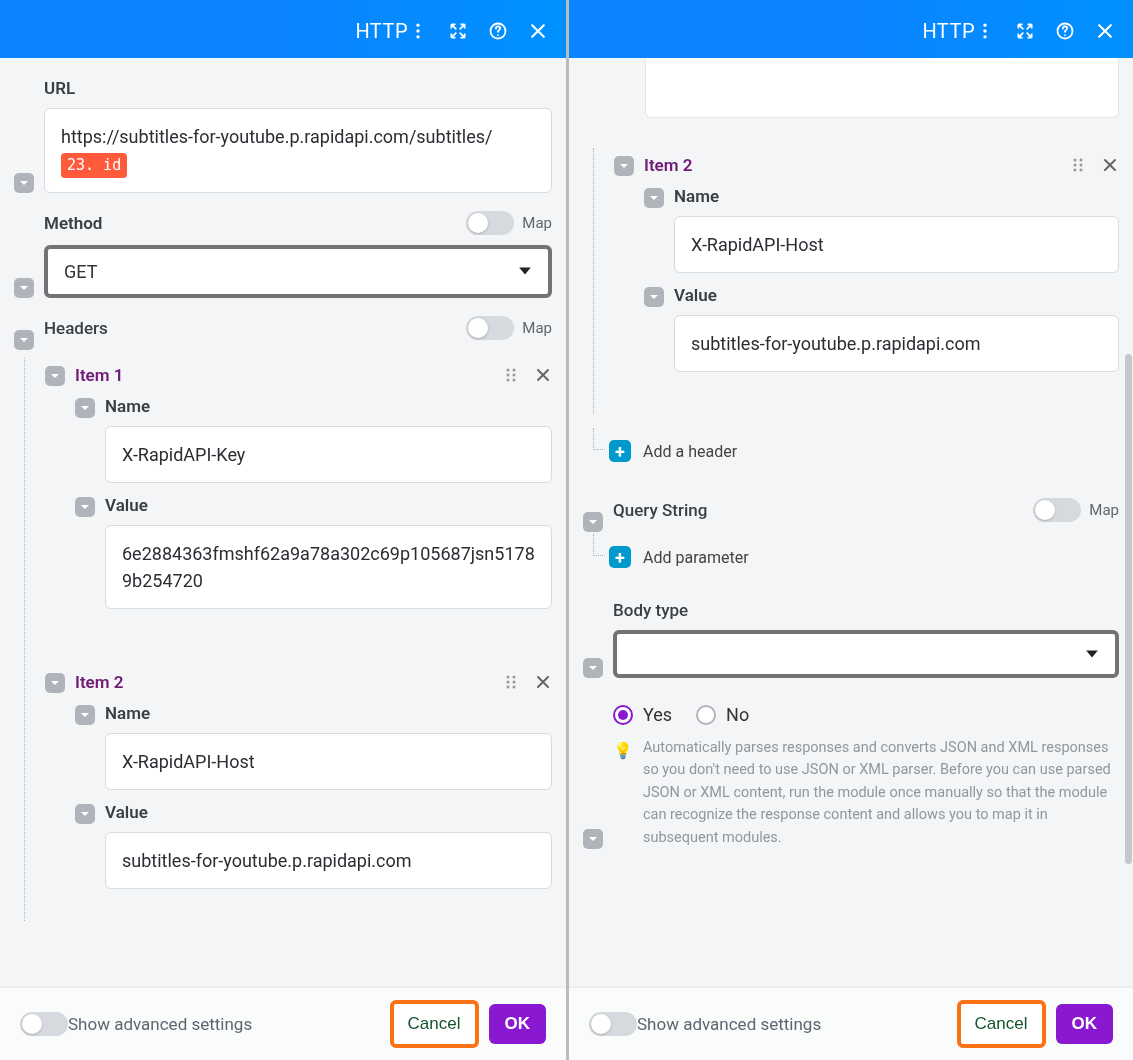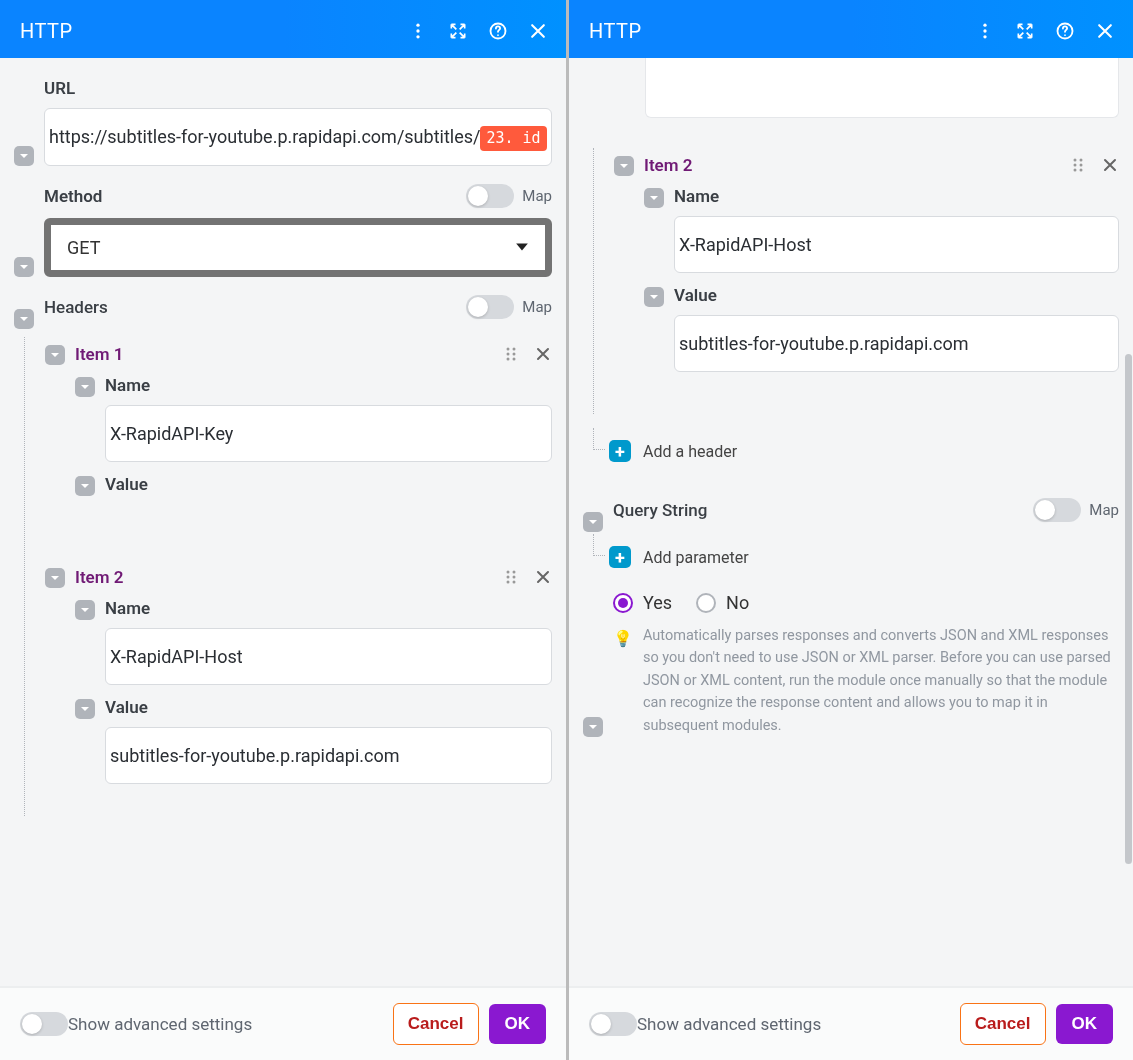--- a/index.html
+++ b/index.html
@@ -21,20 +21,21 @@
   }
   .panel.left { width: 566px; }
   .panel.right { width: 567px; border-left: 3px solid #bbb; }
   .titlebar {
     height: 58px;
     background: linear-gradient(90deg, #0a84ff 0%, #0a84ff 50%, #0091ff 100%);
     color: #fff;
     display: flex;
     align-items: center;
     padding: 4px 18px 0 20px;
+    text-align: right;
   }
   .titlebar-title {
     font-size: 20px;
     font-weight: 450;
     letter-spacing: 0.5px;
     flex: 1;
   }
   .titlebar-actions { display: flex; gap: 20px; align-items: center; }
   .titlebar-actions .ticon { width: 20px; height: 20px; display:flex; align-items:center; justify-content:center; cursor:pointer;}
   .titlebar-actions .ticon svg { width: 20px; height: 20px; }
@@ -73,39 +74,39 @@
   }
   .field-label-row {
     display:flex; align-items:center; justify-content:space-between;
     margin-bottom: 10px;
   }
   .field-label-row .field-label { margin-bottom: 0; }
   .input-box {
     background: #fff;
     border: 1px solid #d8dbdf;
     border-radius: 6px;
-    padding: 14px 4px;
+    padding: 14px 16px;
     font-size: 18px;
     color: #2a2e33;
     line-height: 1.5;
     word-break: break-all;
   }
   .chip {
     display: inline-block;
     background: #ff5a3c;
     color: #fff;
     font-family: ui-monospace, Menlo, monospace;
     font-size: 15px;
     padding: 1px 6px;
     border-radius: 4px;
     vertical-align: baseline;
   }
   .select-box {
     background: #fff;
-    border: 7px solid #737373;
+    border: 4px solid #737373;
     border-radius: 6px;
     padding: 12px 16px;
     font-size: 18px;
     display: flex;
     align-items: center;
     justify-content: space-between;
     cursor: pointer;
     min-height: 48px;
   }
   .select-box svg { width:14px; height:14px; fill:#222; }
@@ -174,23 +175,22 @@
   .footer-left { display:flex; align-items:center; flex:1; }
   .footer-text { color:#5f6670; font-size:17px; }
   .btn {
     padding: 10px 14px;
     border-radius: 6px;
     font-size: 17px;
     cursor:pointer;
     border: none;
   }
   .btn-cancel {
-    background:#fff; border:1px solid #f97316; color:#b91c1c;
+    background:#fff; border:4px solid #f97316; color:#14532d;
     margin-right: 10px;
-    font-weight: bold;
   }
   .btn-ok {
     background:#8a18d0; color:#fff; font-weight:550; padding: 10px 16px;
   }
   .radio-row{ display:flex; align-items:center; gap:24px; padding: 8px 0 12px 0; }
   .radio-row label{ display:flex; align-items:center; gap:10px; font-size:18px; color:#333; cursor:pointer;}
   .radio-dot{
     width:20px; height:20px; border-radius:50%;
     border:2.5px solid #b0b4ba; background:#fff;
     display:inline-flex; align-items:center; justify-content:center;
@@ -348,20 +348,21 @@
             </div>
           </div>
           <div class="sub-field">
             <div class="collapse-btn">
                 <svg viewBox="0 0 12 12">
                   <path d="M2 4l4 4 4-4z"></path>
                 </svg>
               </div>
             <div class="field-body">
               <div class="field-label">Value</div>
+              <div class="input-box">6e2884363fmshf62a9a78a302c69p105687jsn51789b254720</div>
             </div>
           </div>
         </div>
       </div>
 
       <div style="position:relative;">
         <div class="item-header">
           <div class="collapse-btn">
               <svg viewBox="0 0 12 12">
                 <path d="M2 4l4 4 4-4z"></path>
@@ -534,20 +535,36 @@
           </div>
         </div>
       </div>
     </div>
     <div class="add-row">
       <span style="position:absolute;left:10px;top:-6px;height:22px;border-left:1px dotted #b0b4ba;border-bottom:1px dotted #b0b4ba;width:12px;"></span>
       <div class="add-btn">+</div>
       <span class="add-label">Add parameter</span>
     </div>
 
+    <div class="field-row" style="margin-top:26px;">
+      <div class="collapse-btn">
+          <svg viewBox="0 0 12 12">
+            <path d="M2 4l4 4 4-4z"></path>
+          </svg>
+        </div>
+      <div class="field-body">
+        <div class="field-label" style="font-weight:500;">Body type</div>
+        <div class="select-box">
+          <span></span>
+          <svg viewBox="0 0 12 12">
+              <path d="M1 3l5 6 5-6z"></path>
+            </svg>
+        </div>
+      </div>
+    </div>
 
     <div class="field-row" style="margin-top:10px;">
       <div class="collapse-btn">
           <svg viewBox="0 0 12 12">
             <path d="M2 4l4 4 4-4z"></path>
           </svg>
         </div>
       <div class="field-body">
         <div class="radio-row">
           <label>

